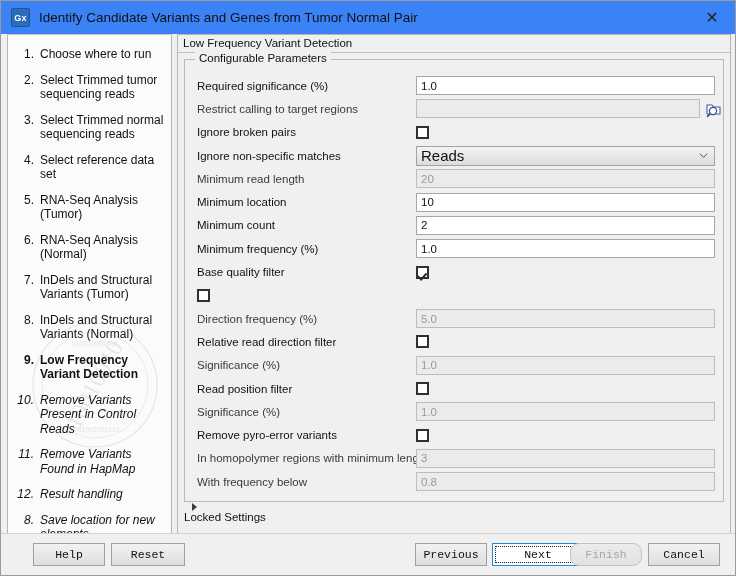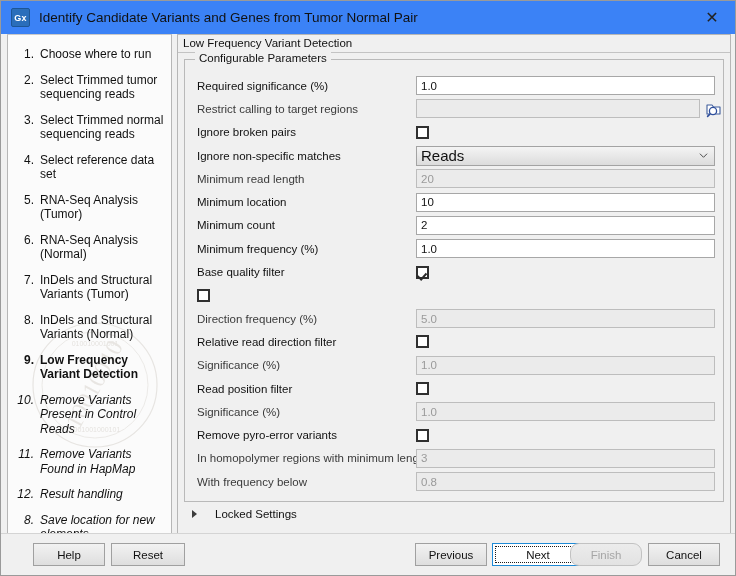--- a/index.html
+++ b/index.html
@@ -110,37 +110,37 @@
     padding:0 4px;outline:none;appearance:none;-webkit-appearance:none;
     background:linear-gradient(#f4f4f4,#dcdcdc);
   }
   .combo-wrap{position:relative;width:100%;}
   .combo-chev{
     position:absolute;right:7px;top:5px;width:9px;height:9px;
     pointer-events:none;
   }
   .locked{
     position:absolute;left:6px;bottom:8px;height:22px;
-    display:flex;align-items:center;
+    display:flex;flex-direction:column;
   }
   .tri{
     width:0;height:0;margin:0 18px 0 8px;flex:0 0 auto;
     border-left:5px solid #3c3c3c;border-top:4px solid transparent;
     border-bottom:4px solid transparent;
   }
   .locked-lbl{font-size:11.5px;color:#111;}
   
   .footer{
     position:absolute;left:0;bottom:0;width:734px;height:41px;
     background:#f0f0f0;border-top:1px solid #d4d4d4;
   }
   .btn{
     position:absolute;top:9px;height:23px;box-sizing:border-box;
     border:1px solid #a0a0a0;background:linear-gradient(#f2f2f2,#dedede);
-    font-family:Liberation Sans, sans-serif;font-size:11.5px;color:#111;
+    font-family:Liberation Mono, monospace;font-size:11.5px;color:#111;
     display:flex;align-items:center;justify-content:center;cursor:default;
   }
   .btn.disabled{color:#a6a6a6;border-color:#c2c2c2;
     background:linear-gradient(#ececec,#e2e2e2);border-radius:9px;}
   .btn.default{
     border:1px solid #1f8ad6;background:#ffffff;
   }
   .btn.default .focusring{
     position:absolute;left:2px;top:2px;right:2px;bottom:2px;
     border:1px dotted #1d1d1d;

